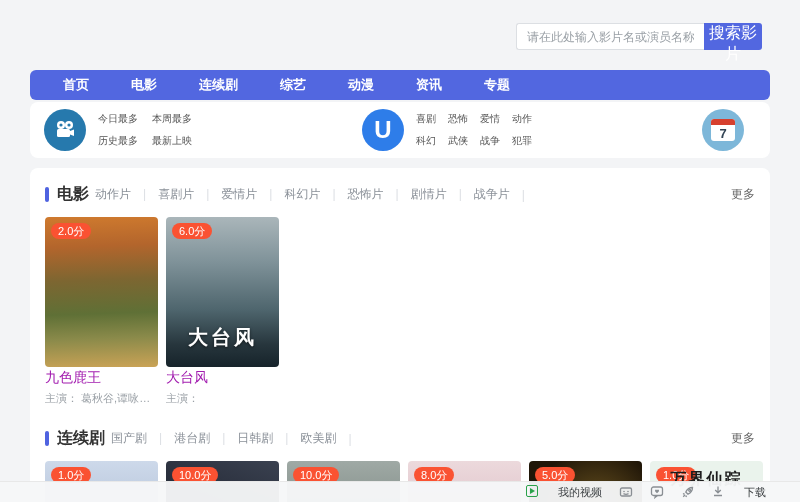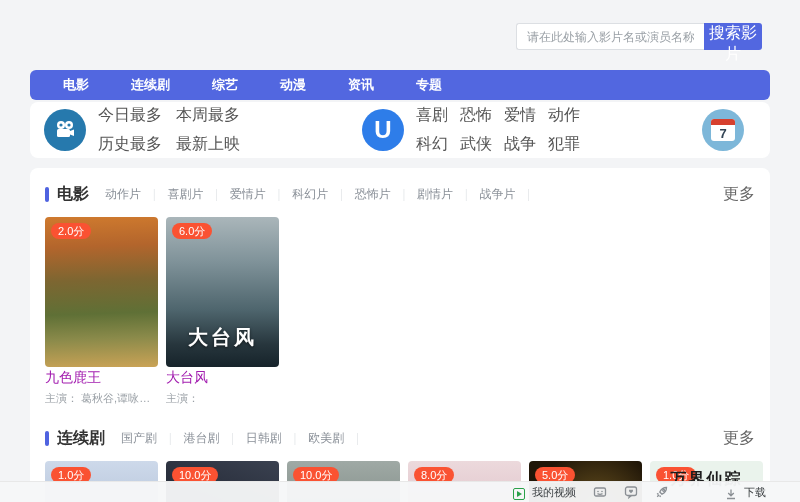--- a/index.html
+++ b/index.html
@@ -39,39 +39,39 @@
   .ficon {
     width:42px; height:42px; border-radius:50%; margin-right:12px; flex:0 0 42px;
     display:flex; align-items:center; justify-content:center; color:#fff;
   }
   .ficon.c1 { background:#2679ad; }
   .ficon.c2 { background:#e23a28; }
   .ficon.c3 { background:#2e7de9; font-weight:bold; font-size:24px; }
   .ficon.c4 { background:#7db7d9; }
   .flinks { display:grid; grid-template-columns:repeat(4,auto); column-gap:12px; row-gap:8px; }
   .flinks.two { grid-template-columns:repeat(2,auto); column-gap:14px; }
-  .flink { font-size:16px; color:#555; cursor:pointer; white-space:nowrap; }
+  .flink { font-size:10px; color:#555; cursor:pointer; white-space:nowrap; }
   
   .cal { width:24px; height:22px; background:#fff; border-radius:3px; position:relative; overflow:hidden;
          display:flex; align-items:flex-end; justify-content:center; }
   .cal-top { position:absolute; top:0; left:0; right:0; height:6px; background:#d6402e; }
   .cal-day { color:#345; font-size:13px; font-weight:bold; line-height:15px; }
   
   .panel {
     margin:10px 30px 0; background:#fff; border-radius:8px 8px 0 0;
     padding:16px 15px 0; height:324px;
   }
   .sec-head { display:flex; align-items:center; }
   .sec-bar { width:4px; height:15px; background:#4f63e0; border-radius:2px; margin-right:8px; }
   .sec-title { font-size:16px; font-weight:bold; color:#333; }
-  .sec-tabs { display:flex; align-items:center; margin-left:16px;font-family:Liberation Serif, serif; }
+  .sec-tabs { display:flex; align-items:center; margin-left:6px; }
   .sec-tab { font-size:12px; color:#8a9098; cursor:pointer; white-space:nowrap; }
   .sec-tab + .sec-tab::before { content:"|"; color:#dcdfe3; margin:0 12px; }
   .sec-tabs::after { content:"|"; color:#dcdfe3; margin:0 12px; font-size:12px; }
-  .sec-more { margin-left:auto; font-size:16px; color:#666; cursor:pointer;text-align:center; }
+  .sec-more { margin-left:auto; font-size:12px; color:#666; cursor:pointer;text-align:center; }
   
   .cards { display:flex; gap:9px; margin-top:12px; }
   .card { width:112px; cursor:pointer; }
   .poster { width:113px; height:150px; border-radius:4px; position:relative; overflow:hidden; }
   .poster.small { height:80px; }
   .badge {
     position:absolute; top:6px; left:6px; background:#fa5232; color:#fff;
     font-size:11px; padding:2px 7px; border-radius:9px; line-height:12px;
   }
   .poster-title {
@@ -95,40 +95,41 @@
   .card-title { margin-top:2px; font-size:14px; color:#a21caf; white-space:nowrap; overflow:hidden; text-overflow:ellipsis; }
   .card-cast { margin-top:4px; font-size:11px; color:#9aa0a6; white-space:nowrap; overflow:hidden; text-overflow:ellipsis; }
   .series-head { margin-top:22px; }
   
   .toolbar {
     position:fixed; bottom:0; left:0; width:800px; height:21px;
     background:rgba(246,247,248,.96); border-top:1px solid #e8e8e8;
     display:flex; align-items:center; justify-content:flex-end; gap:17px; padding-right:34px;
     z-index:10;
   }
-  .tb-item { display:flex; align-items:flex-end; gap:7px; cursor:pointer; font-size:11px; color:#3c4043;margin-left:39px; }
+  .tb-item { display:flex; align-items:flex-start; gap:20px; cursor:pointer; font-size:11px; color:#3c4043; }
   .play-ico {
     width:12px; height:12px; border:1px solid #2aa14a; border-radius:2px;
     display:flex; align-items:center; justify-content:center;
   }
   .play-ico::after { content:""; border-left:5px solid #2aa14a; border-top:3px solid transparent; border-bottom:3px solid transparent; margin-left:1px; }
   .tb-ico { display:flex; cursor:pointer; }
   .tb-ico svg { stroke:#8a8f94; fill:none; stroke-width:1.3; }
 </style>
 </head>
 <body>
 
 <div class="topbar">
   <div class="searchbox">
     <input class="search-input" placeholder="请在此处输入影片名或演员名称" style="">
     <button class="search-btn">搜索影片</button>
   </div>
 </div>
 
 <div class="nav">
+  <div class="nav-item">首页</div>
   <div class="nav-item">电影</div>
   <div class="nav-item">连续剧</div>
   <div class="nav-item">综艺</div>
   <div class="nav-item">动漫</div>
   <div class="nav-item">资讯</div>
   <div class="nav-item">专题</div>
 </div>
 
 <div class="filters">
 

